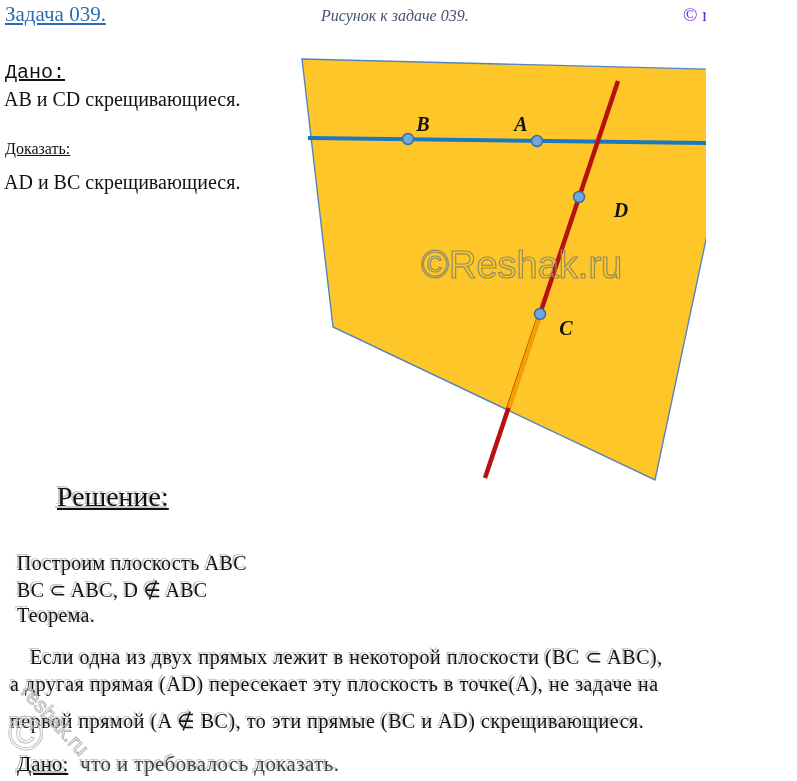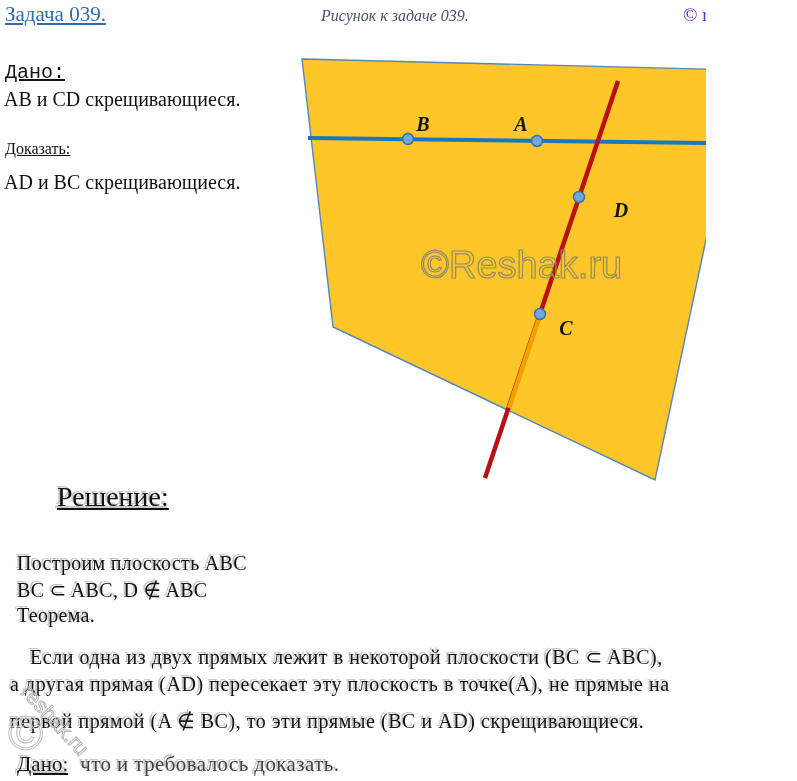--- a/index.html
+++ b/index.html
@@ -84,21 +84,21 @@
   <div class="abs sol-h u ghost">Решение:</div>
 
   <div class="abs sol-l1 ghost"><span>Построим плоскость </span><span class="it">ABC</span></div>
 
   <div class="abs sol-l2 ghost"><span class="it">BC</span><span> ⊂ </span><span class="it">ABC</span><span>, </span><span class="it">D</span><span> ∉ </span><span class="it">ABC</span></div>
 
   <div class="abs sol-l3 ghost">Теорема.</div>
 
   <div class="abs thm-1 ghost"><span>Если одна из двух прямых лежит в некоторой плоскости (</span><span class="it">BC</span><span> ⊂ </span><span class="it">ABC</span><span>),</span></div>
 
-  <div class="abs thm-2 ghost"><span>а другая прямая (</span><span class="it">AD</span><span>) пересекает эту плоскость в точке(</span><span class="it">A</span><span>), не прямые на</span></div>
+  <div class="abs thm-2 ghost"><span>а другая прямая (</span><span class="it">AD</span><span>) пересекает эту плоскость в точке(</span><span class="it">A</span><span>), не задаче на</span></div>
 
   <div class="abs thm-3 ghost"><span>первой прямой (</span><span class="it">A</span><span> ∉ </span><span class="it">BC</span><span>), то эти прямые (</span><span class="it">BC</span><span>  и </span><span class="it">AD</span><span>) скрещивающиеся.</span></div>
 
   <div class="abs answer ghost"><span class="u">Дано:</span><span class="answer-text">что и требовалось доказать.</span></div>
 
   <div class="abs wm-rot">reshak.ru</div>
   <div class="abs wm-c">©</div>
 
 </div>
 

